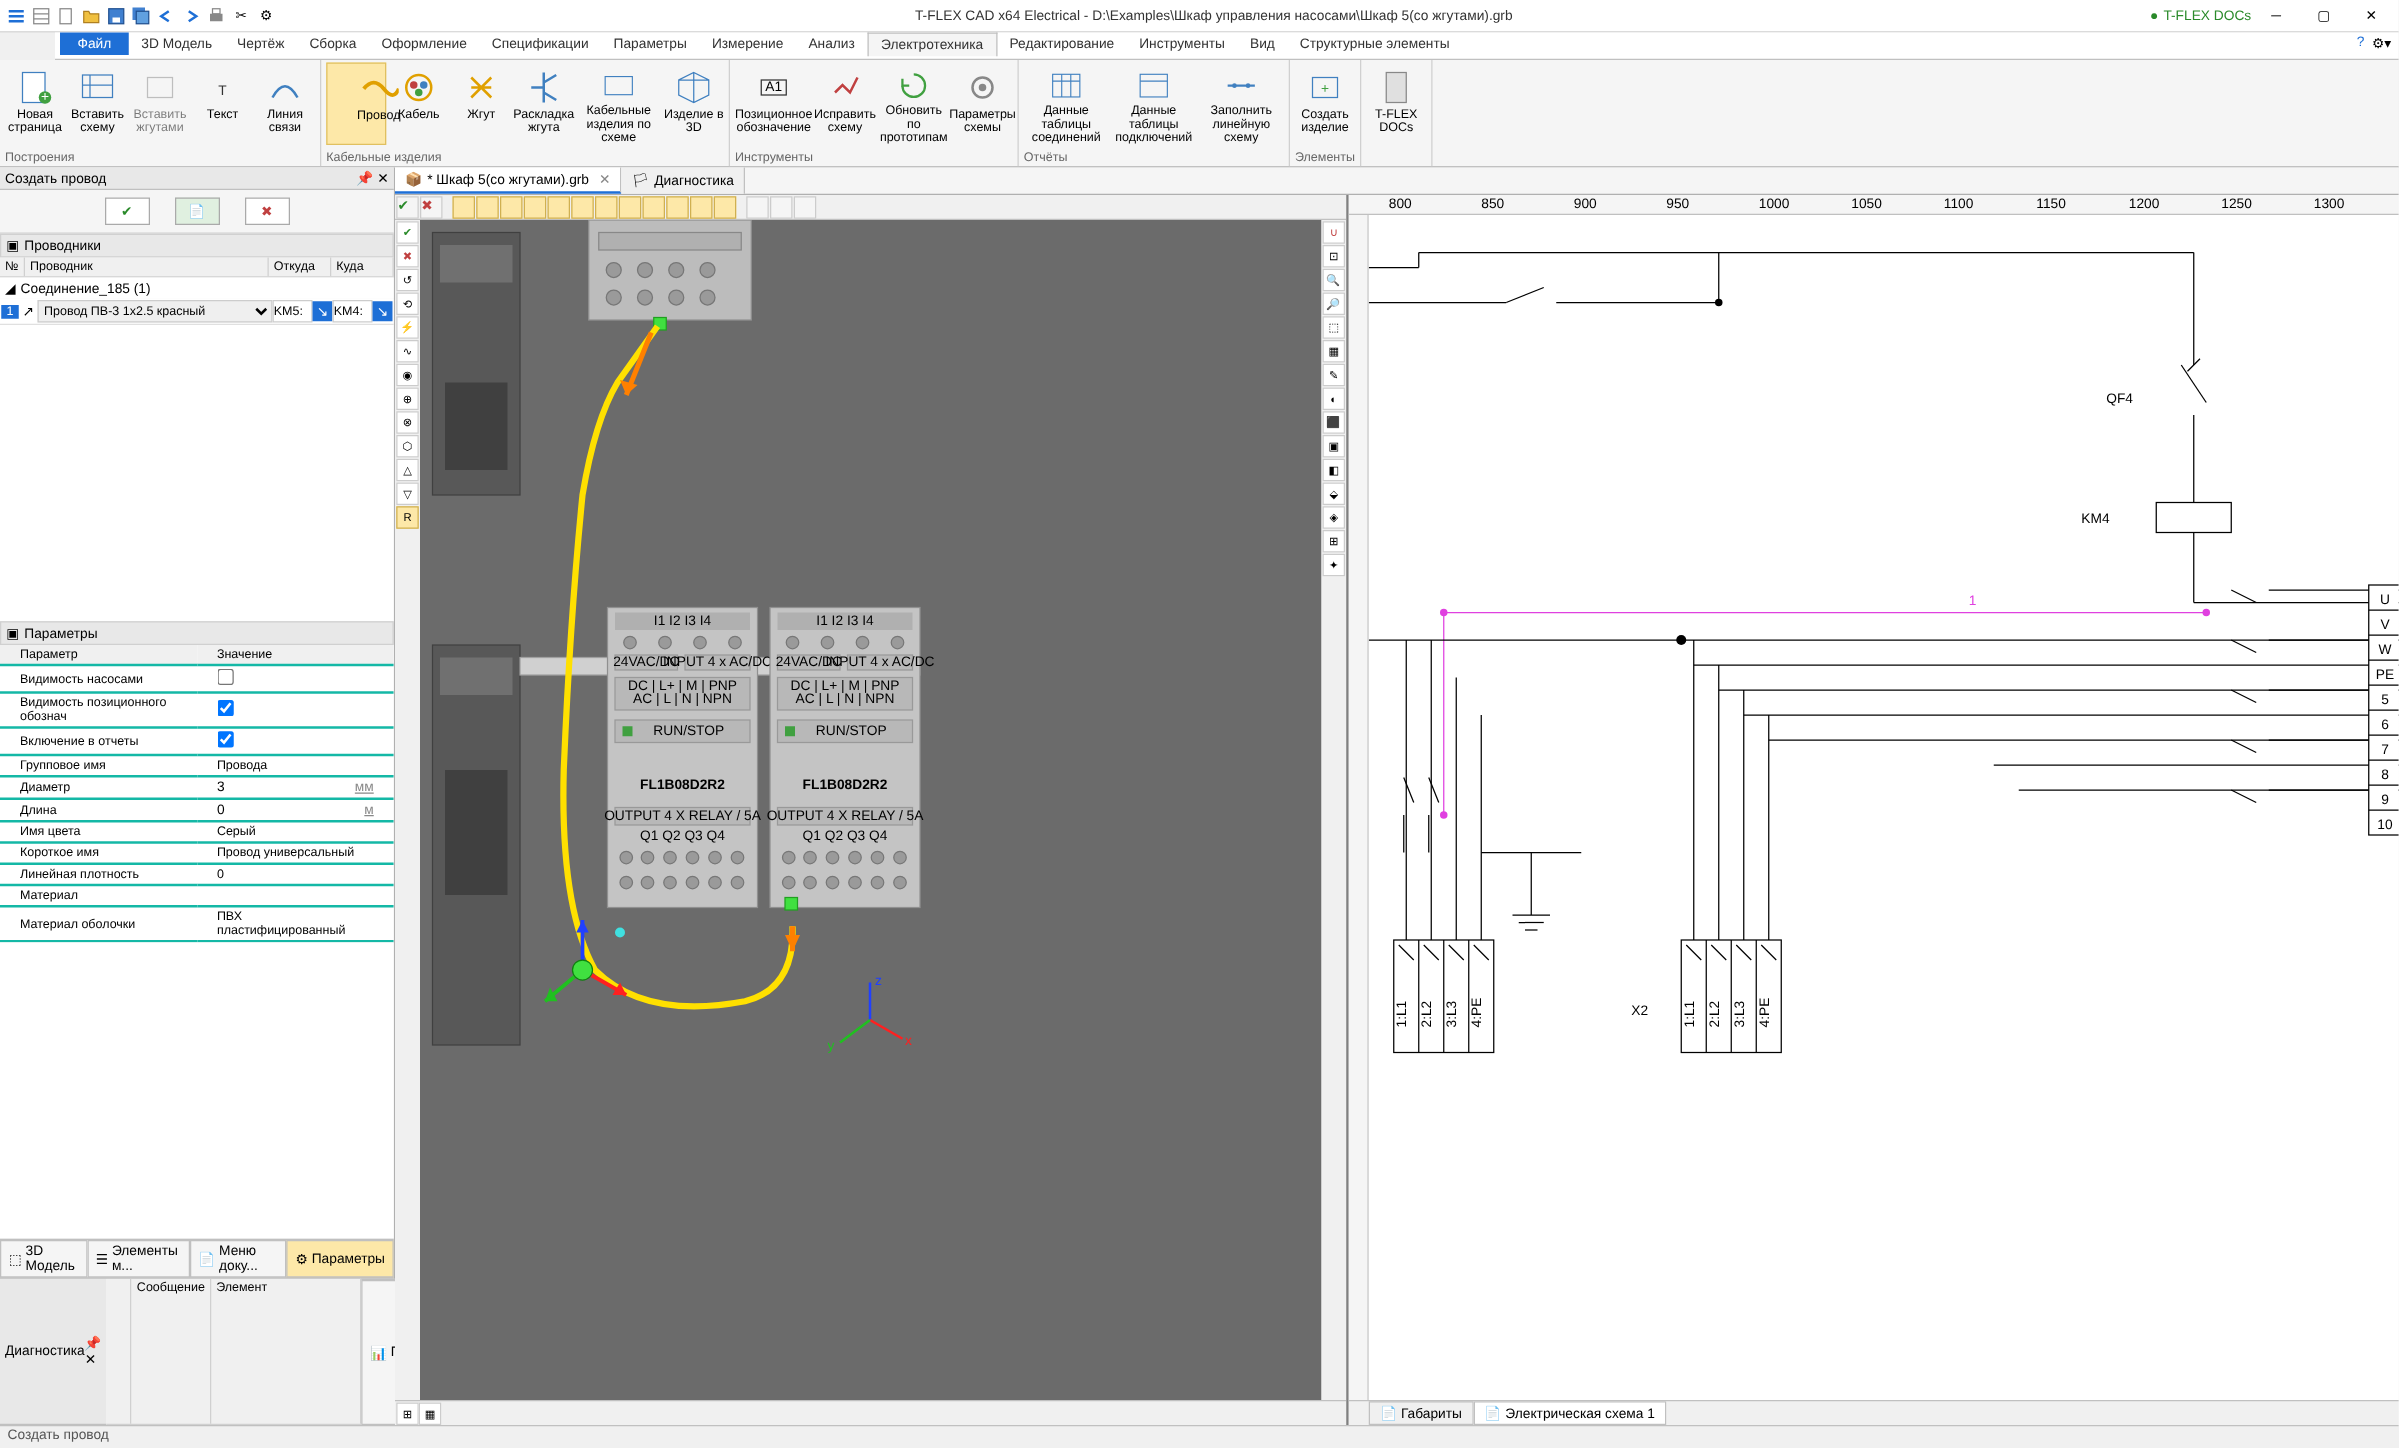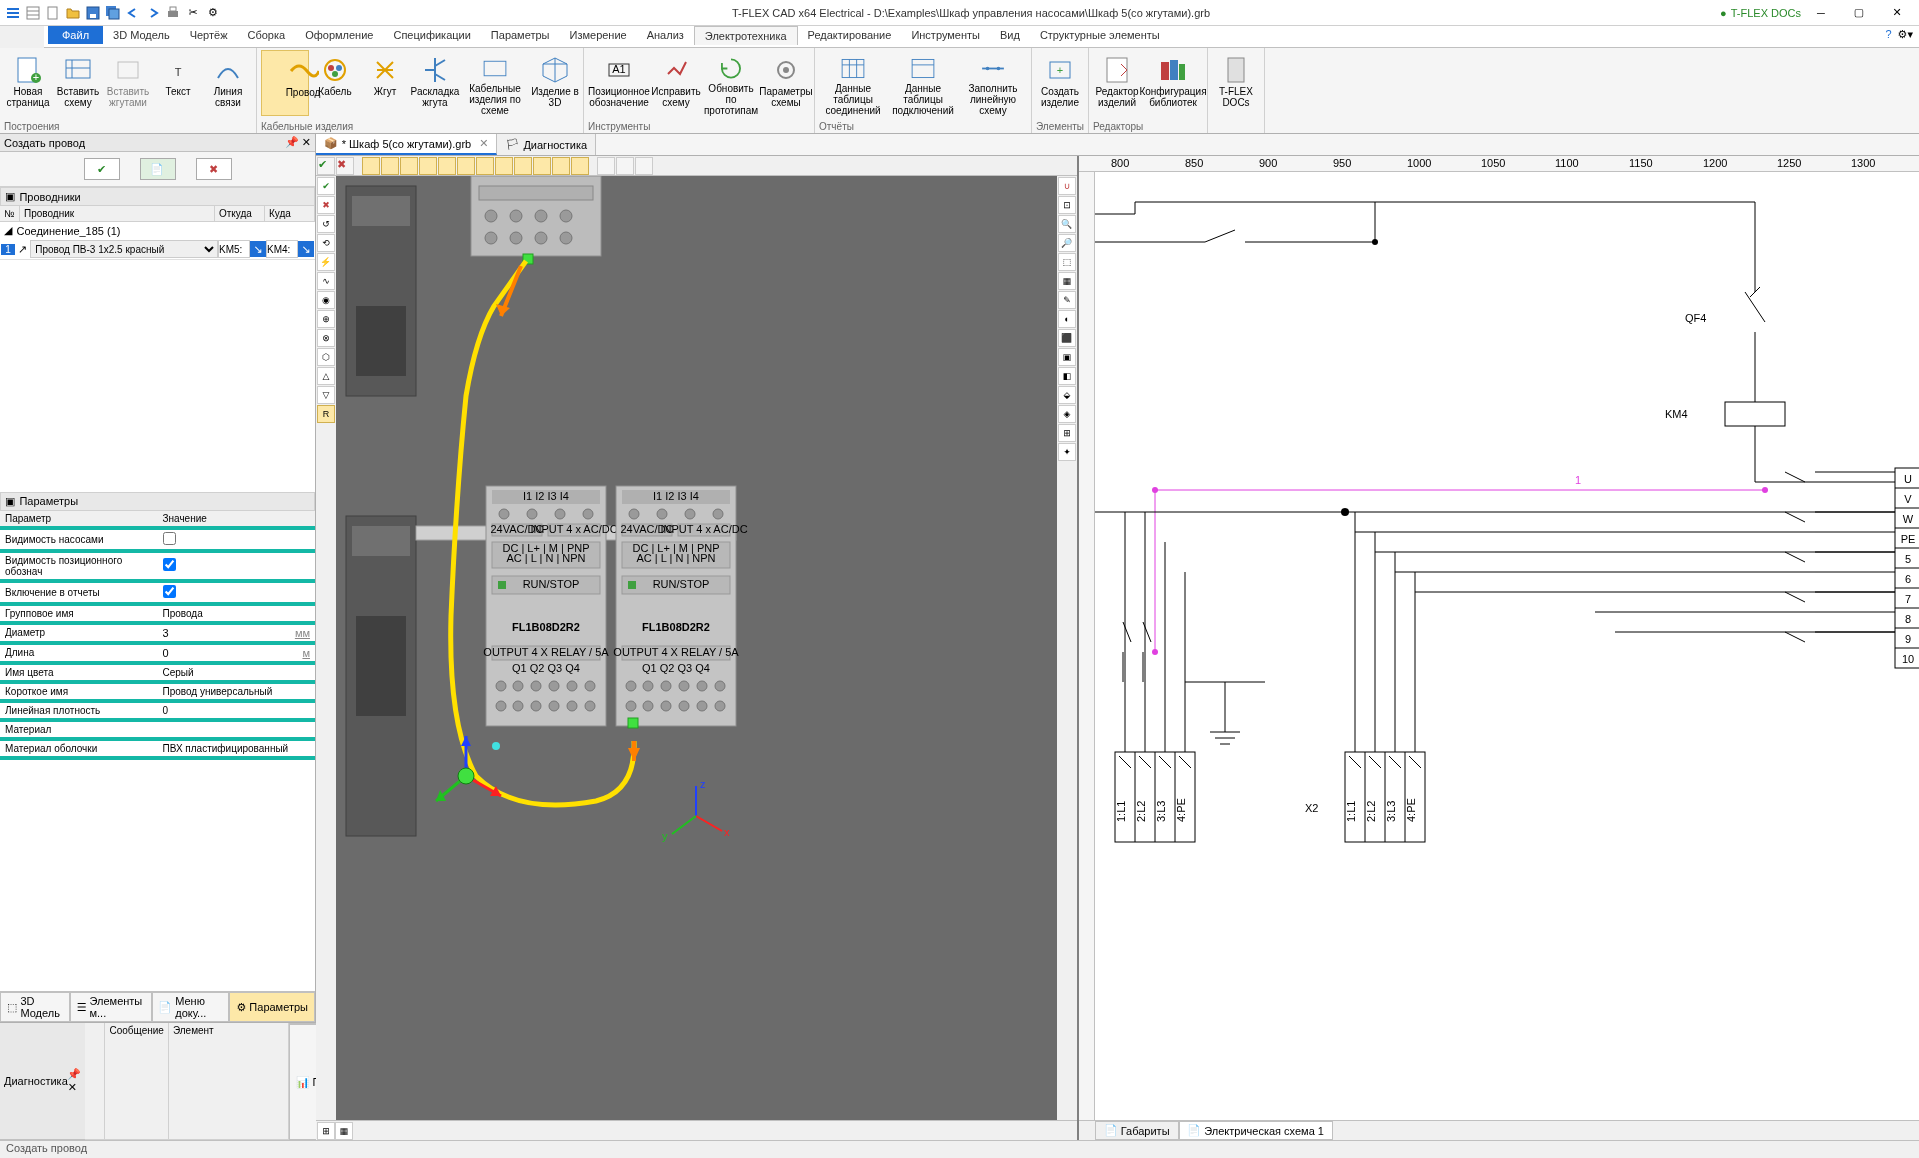--- a/index.html
+++ b/index.html
@@ -40,21 +40,21 @@
 .section-hdr { background:#e8e8e8; border:1px solid #d0d0d0; padding:2px 4px; display:flex; align-items:center; gap:4px; }
 .grid-hdr { display:flex; background:#f0f0f0; border-bottom:1px solid #d0d0d0; }
 .grid-hdr > div { padding:2px 4px; border-right:1px solid #d0d0d0; font-size:10px; }
 .tree-row { padding:2px 4px; display:flex; align-items:center; gap:4px; }
 .wire-row { display:flex; align-items:center; padding:1px; border-bottom:1px solid #e0e0e0; }
 .wire-row .num { width:14px; background:#1e6fd6; color:#fff; text-align:center; font-size:10px; }
 .wire-row select,.wire-row input { font-size:10px; border:1px solid #ccc; height:18px; }
 .blank-area { flex:1; background:#fff; }
 
 .params-table { width:100%; border-collapse:collapse; }
-.params-table td { border-bottom:4px solid #14b8a6; padding:2px 5px; font-size:10px; }
+.params-table td { border-bottom:2px solid #14b8a6; padding:2px 16px; font-size:10px; }
 .params-table td:first-child { width:50%; }
 .params-table input[type=checkbox] { margin:0; }
 
 .bottom-tabs { display:flex; background:#e8e8e8; border-top:1px solid #c0c0c0; }
 .btab { padding:2px 6px; border:1px solid #c0c0c0; background:#f5f5f5; cursor:pointer; font-size:10px; display:flex; align-items:center; gap:3px; }
 .btab.active { background:#fde8a8; }
 
 
 .diag-panel { height:118px; border-top:1px solid #b0b0b0; display:flex; flex-direction:row; }
 .diag-content { flex:1; background:#fff; }
@@ -332,40 +332,20 @@
     <div class="rgroup-items">
       <div class="rbtn-lg">
           <svg class="i32" viewBox="0 0 32 32">
             <rect x="6" y="8" width="20" height="16" fill="none" stroke="#4080c0"></rect>
             <text x="16" y="20" font-size="12" text-anchor="middle" fill="#40a040">+</text>
           </svg>
           <span>Создать изделие</span>
         </div>
     </div>
     <div class="rgroup-label">Элементы</div>
-  </div>
-  <div class="rgroup">
-    <div class="rgroup-items">
-      <div class="rbtn-lg">
-          <svg class="i32" viewBox="0 0 32 32">
-            <rect x="6" y="4" width="20" height="24" fill="#fff" stroke="#888"></rect>
-            <path d="M20 10 L26 16 L20 22" fill="none" stroke="#c04040"></path>
-          </svg>
-          <span>Редактор изделий</span>
-        </div>
-      <div class="rbtn-lg" style="width:60px">
-          <svg class="i32" viewBox="0 0 32 32">
-            <rect x="4" y="8" width="8" height="18" fill="#c04040"></rect>
-            <rect x="13" y="6" width="8" height="20" fill="#4080c0"></rect>
-            <rect x="22" y="10" width="6" height="16" fill="#40a040"></rect>
-          </svg>
-          <span>Конфигурация библиотек</span>
-        </div>
-    </div>
-    <div class="rgroup-label">Редакторы</div>
   </div>
   <div class="rgroup">
     <div class="rgroup-items">
       <div class="rbtn-lg">
           <svg class="i32" viewBox="0 0 32 32">
             <rect x="8" y="4" width="16" height="24" fill="#e0e0e0" stroke="#888"></rect>
           </svg>
           <span>T-FLEX DOCs</span>
         </div>
     </div>

